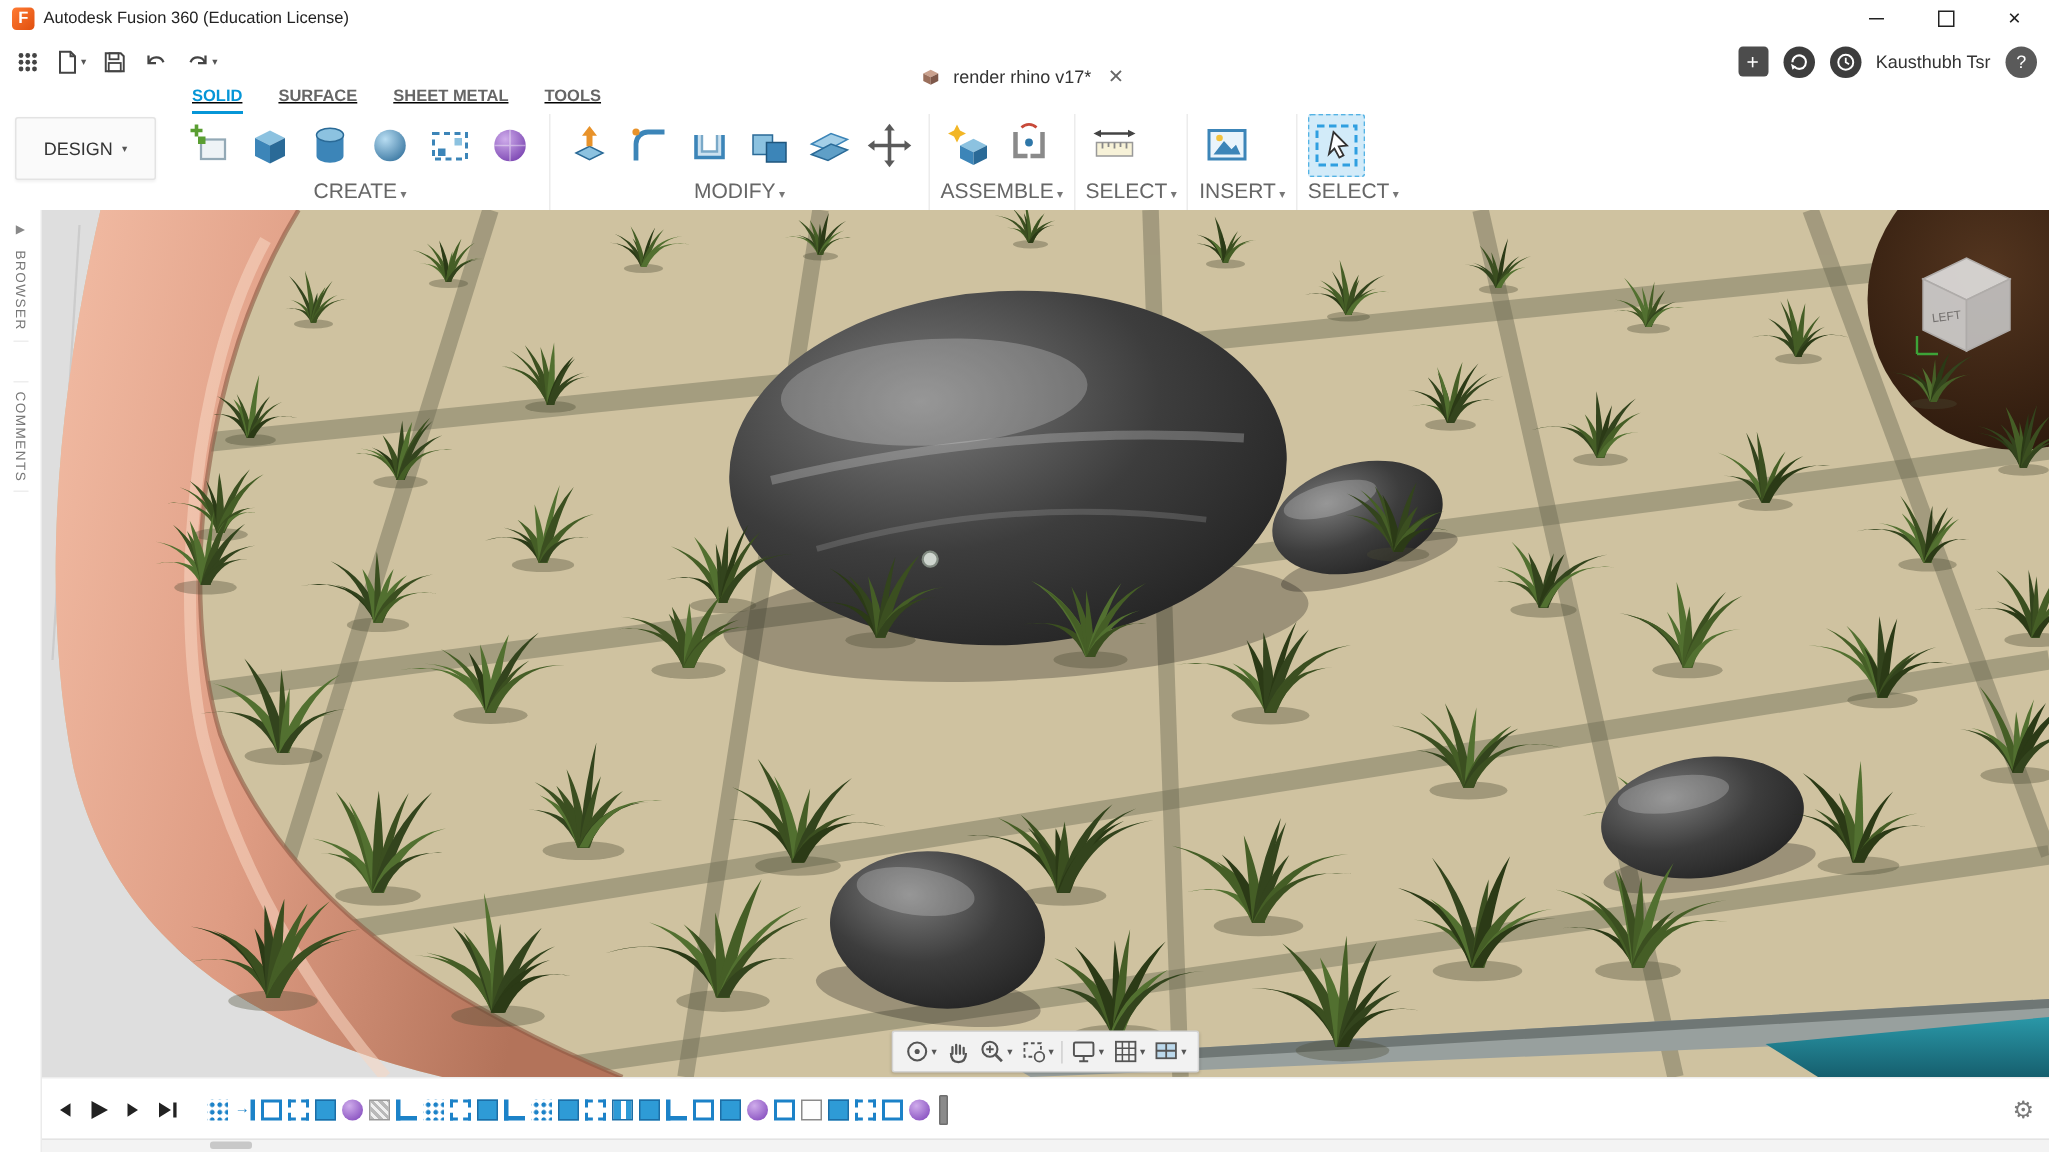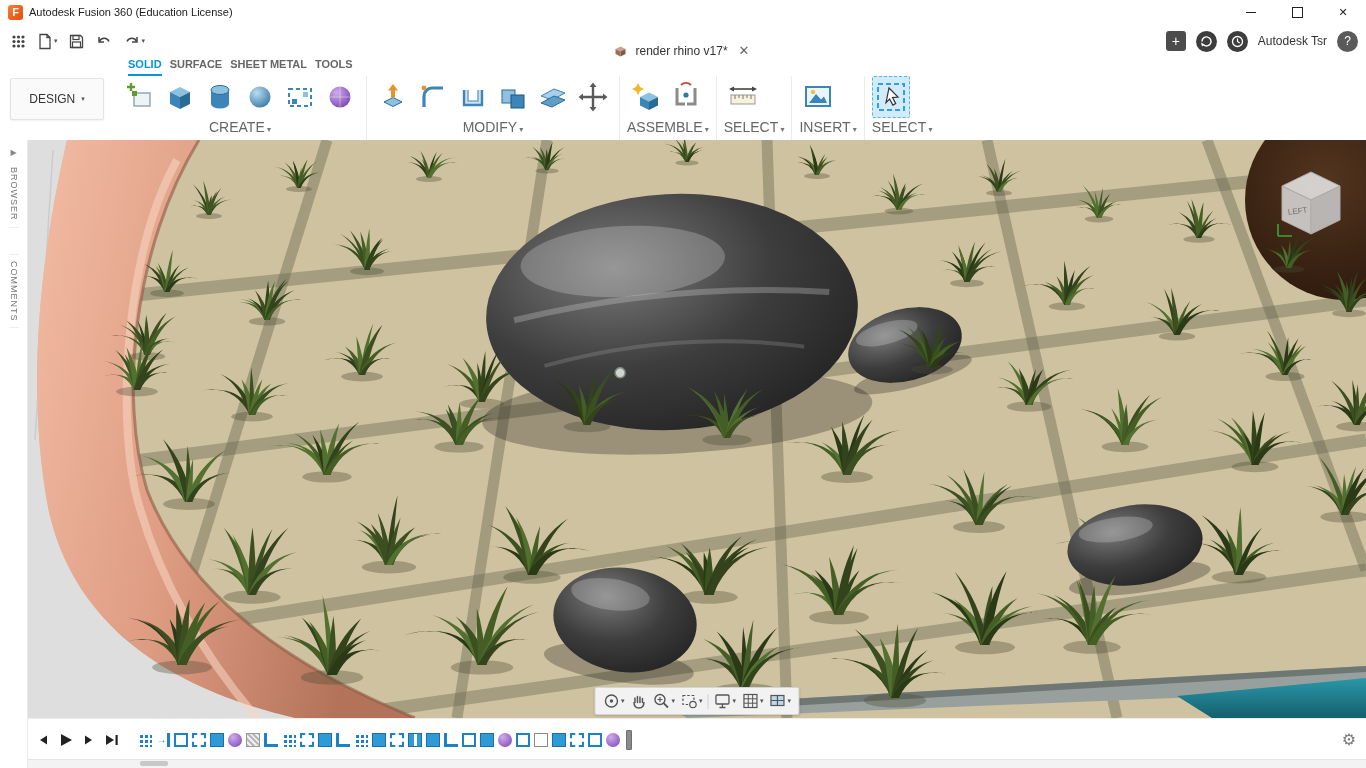--- a/index.html
+++ b/index.html
@@ -18,21 +18,21 @@
   .doc-tab{position:absolute;left:50%;transform:translateX(-50%);display:flex;align-items:flex-end;gap:7px;height:34px;}
   .doc-tab-label{font-size:12px;color:#333;}
   .doc-close{color:#666;font-size:13px;padding:0 4px;}
   .tab-right{position:absolute;right:8px;display:flex;align-items:center;gap:10px;}
   .plus-tab{width:20px;height:20px;background:#4c4c4c;color:#fff;border-radius:3px;font-size:14px;display:flex;align-items:center;justify-content:center;margin-left:14px;}
   .circ{width:21px;height:21px;border-radius:50%;background:#3d3d3d;display:flex;align-items:center;justify-content:center;}
   .user-name{font-size:12px;color:#333;}
   .ribbon{height:82px;border-bottom:1px solid #e2e2e2;display:flex;background:#fff;}
   .design-box{width:92px;margin:20px 10px;border:1px solid #e3e3e3;background:#fafafa;border-radius:2px;display:flex;align-items:center;justify-content:center;font-size:12px;color:#333;gap:5px;box-shadow:0 1px 2px rgba(0,0,0,.06);}
   .ribbon-right{flex:1;display:flex;flex-direction:column;}
-  .tabs-row{height:22px;display:flex;align-items:flex-start;gap:8px;padding-left:14px;}
+  .tabs-row{height:22px;display:flex;align-items:flex-start;gap:24px;padding-left:14px;text-decoration:underline;}
   .rtab{font-size:11px;font-weight:bold;color:#666;padding-bottom:4px;border-bottom:2px solid transparent;}
   .rtab.active{color:#0696d7;border-bottom-color:#0696d7;}
   .groups-row{flex:1;display:flex;}
   .group{display:flex;flex-direction:column;border-right:1px solid #ececec;padding:0 7px;}
   .group-icons{flex:1;display:flex;align-items:center;gap:2px;}
   .icon-btn{width:38px;height:42px;display:flex;align-items:center;justify-content:center;border-radius:2px;}
   .icon-btn.active{background:#d2ebf9;outline:1px dashed #54b3e4;outline-offset:-1px;}
   .group-label{font-size:14px;color:#666;text-align:center;padding:1px 0 5px;white-space:nowrap;}
   .group-label::after{content:" \25BE";font-size:8px;color:#777;}
   .main{position:absolute;left:0;top:140px;right:0;bottom:0;}
@@ -146,21 +146,21 @@
           <path d="M2,6.5 a4.5,4.5 0 1 1 1.4,3.2" fill="none" stroke="#fff" stroke-width="1.4"></path>
           <polygon points="1,7.5 4.5,9.5 2,11.5" fill="#fff"></polygon>
         </svg>
     </div>
     <div class="circ">
       <svg width="13" height="13">
           <circle cx="6.5" cy="6.5" r="5" fill="none" stroke="#fff" stroke-width="1.3"></circle>
           <path d="M6.5,3.5 v3 l2.2,1.4" fill="none" stroke="#fff" stroke-width="1.2"></path>
         </svg>
     </div>
-    <span class="user-name">Autodesk Tsr</span>
+    <span class="user-name">Kausthubh Tsr</span>
     <div class="circ" style="background:#5a5a5a">
         <span style="color:#fff;font-size:12px;">?</span>
       </div>
   </div>
 </div>
 
 <div class="ribbon">
   <div class="design-box">
     <span>DESIGN</span>
     <span class="caret">▾</span>

